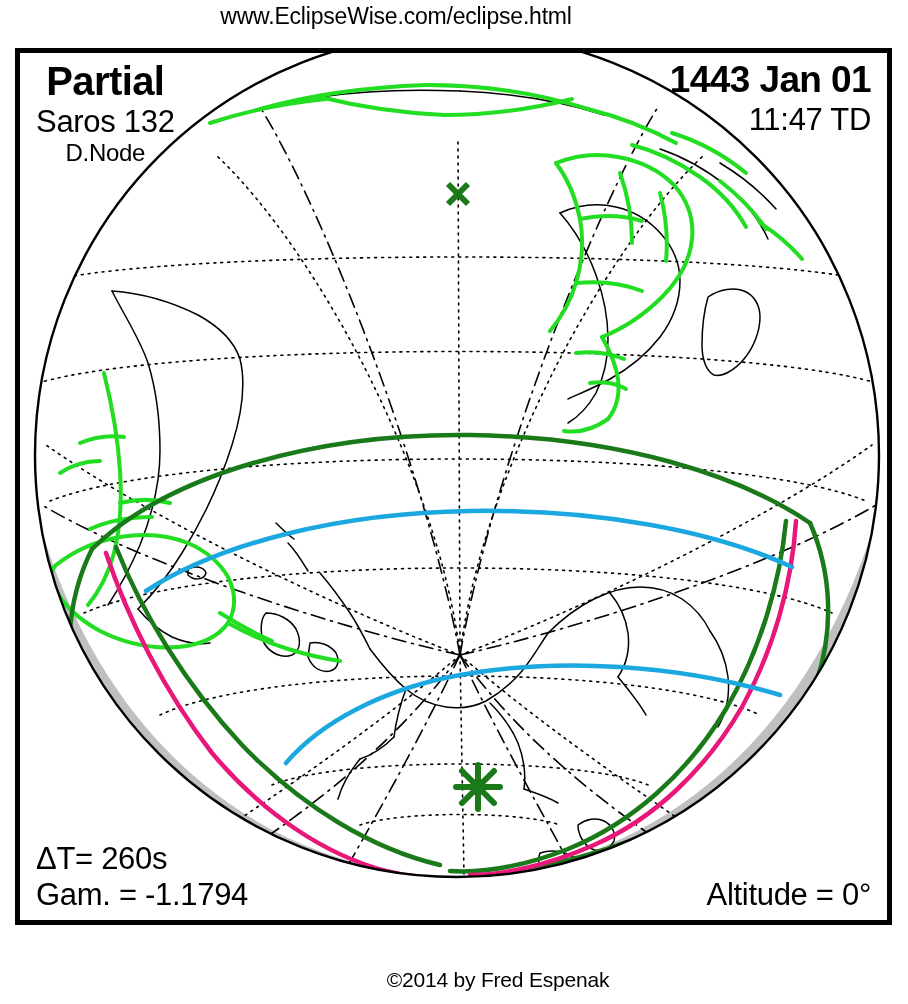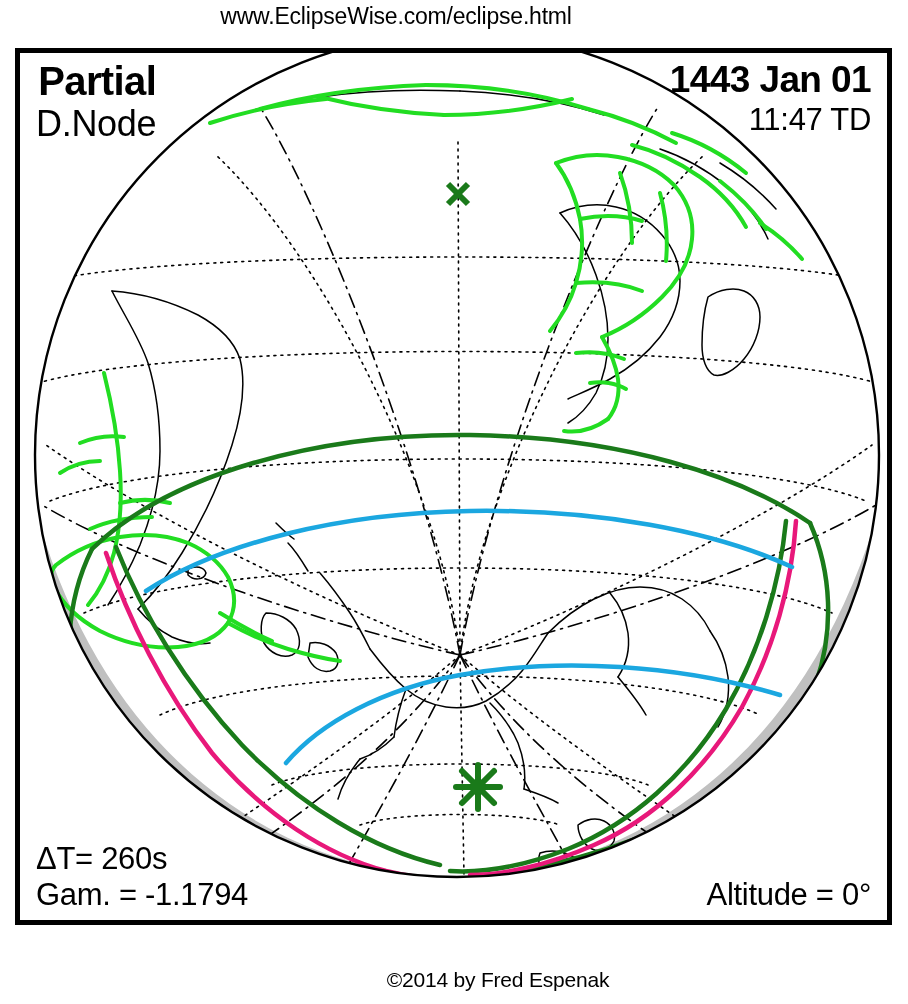--- a/index.html
+++ b/index.html
@@ -46,21 +46,21 @@
     left: 0; top: 0;
     width: 867px; height: 867px;
   }
   
   .corner {
     position: absolute;
     z-index: 40;
     white-space: nowrap;
     line-height: 1.0;
   }
-  #label-top-left { left: 16px; top: 8px; text-align: right; }
+  #label-top-left { left: 16px; top: 8px; text-align: center; }
   #label-top-right { right: 16px; top: 8px; text-align: right; margin-left: 41px; }
   #label-bottom-left { left: 16px; bottom: 10px; text-align: left; }
   #label-bottom-right { right: 16px; bottom: 10px; text-align: center; }
 
   .etype {
     font-size: 40px;
     font-weight: bold;
     letter-spacing: -0.6px;
     margin-bottom: 5px;
   }
@@ -73,21 +73,21 @@
   .saros {
     font-size: 31px;
     letter-spacing: -0.3px;
     margin-bottom: 4px;
   }
   .etime {
     font-size: 31px;
     letter-spacing: -0.3px;
   }
   .node {
-    font-size: 36px;
+    font-size: 24px;
     letter-spacing: -0.3px;
   }
   .stat {
     font-size: 31px;
     letter-spacing: -0.3px;
     margin-top: 5px;
   }
   .stat:first-child { margin-top: 0; }
 
   
@@ -373,20 +373,21 @@
           <line x1="448" y1="131" x2="428" y2="151"></line>
         </g>
 
       </g>
 
       <circle cx="437" cy="402" r="422" fill="none" stroke="#000000" stroke-width="2.4"></circle>
     </svg>
 
     <div id="label-top-left" class="corner">
       <div class="etype">Partial</div>
+      <div class="saros">Saros 132</div>
       <div class="node">D.Node</div>
     </div>
 
     <div id="label-top-right" class="corner">
       <div class="edate">1443 Jan 01</div>
       <div class="etime">11:47 TD</div>
     </div>
 
     <div id="label-bottom-left" class="corner">
       <div class="stat">ΔT=   260s</div>

